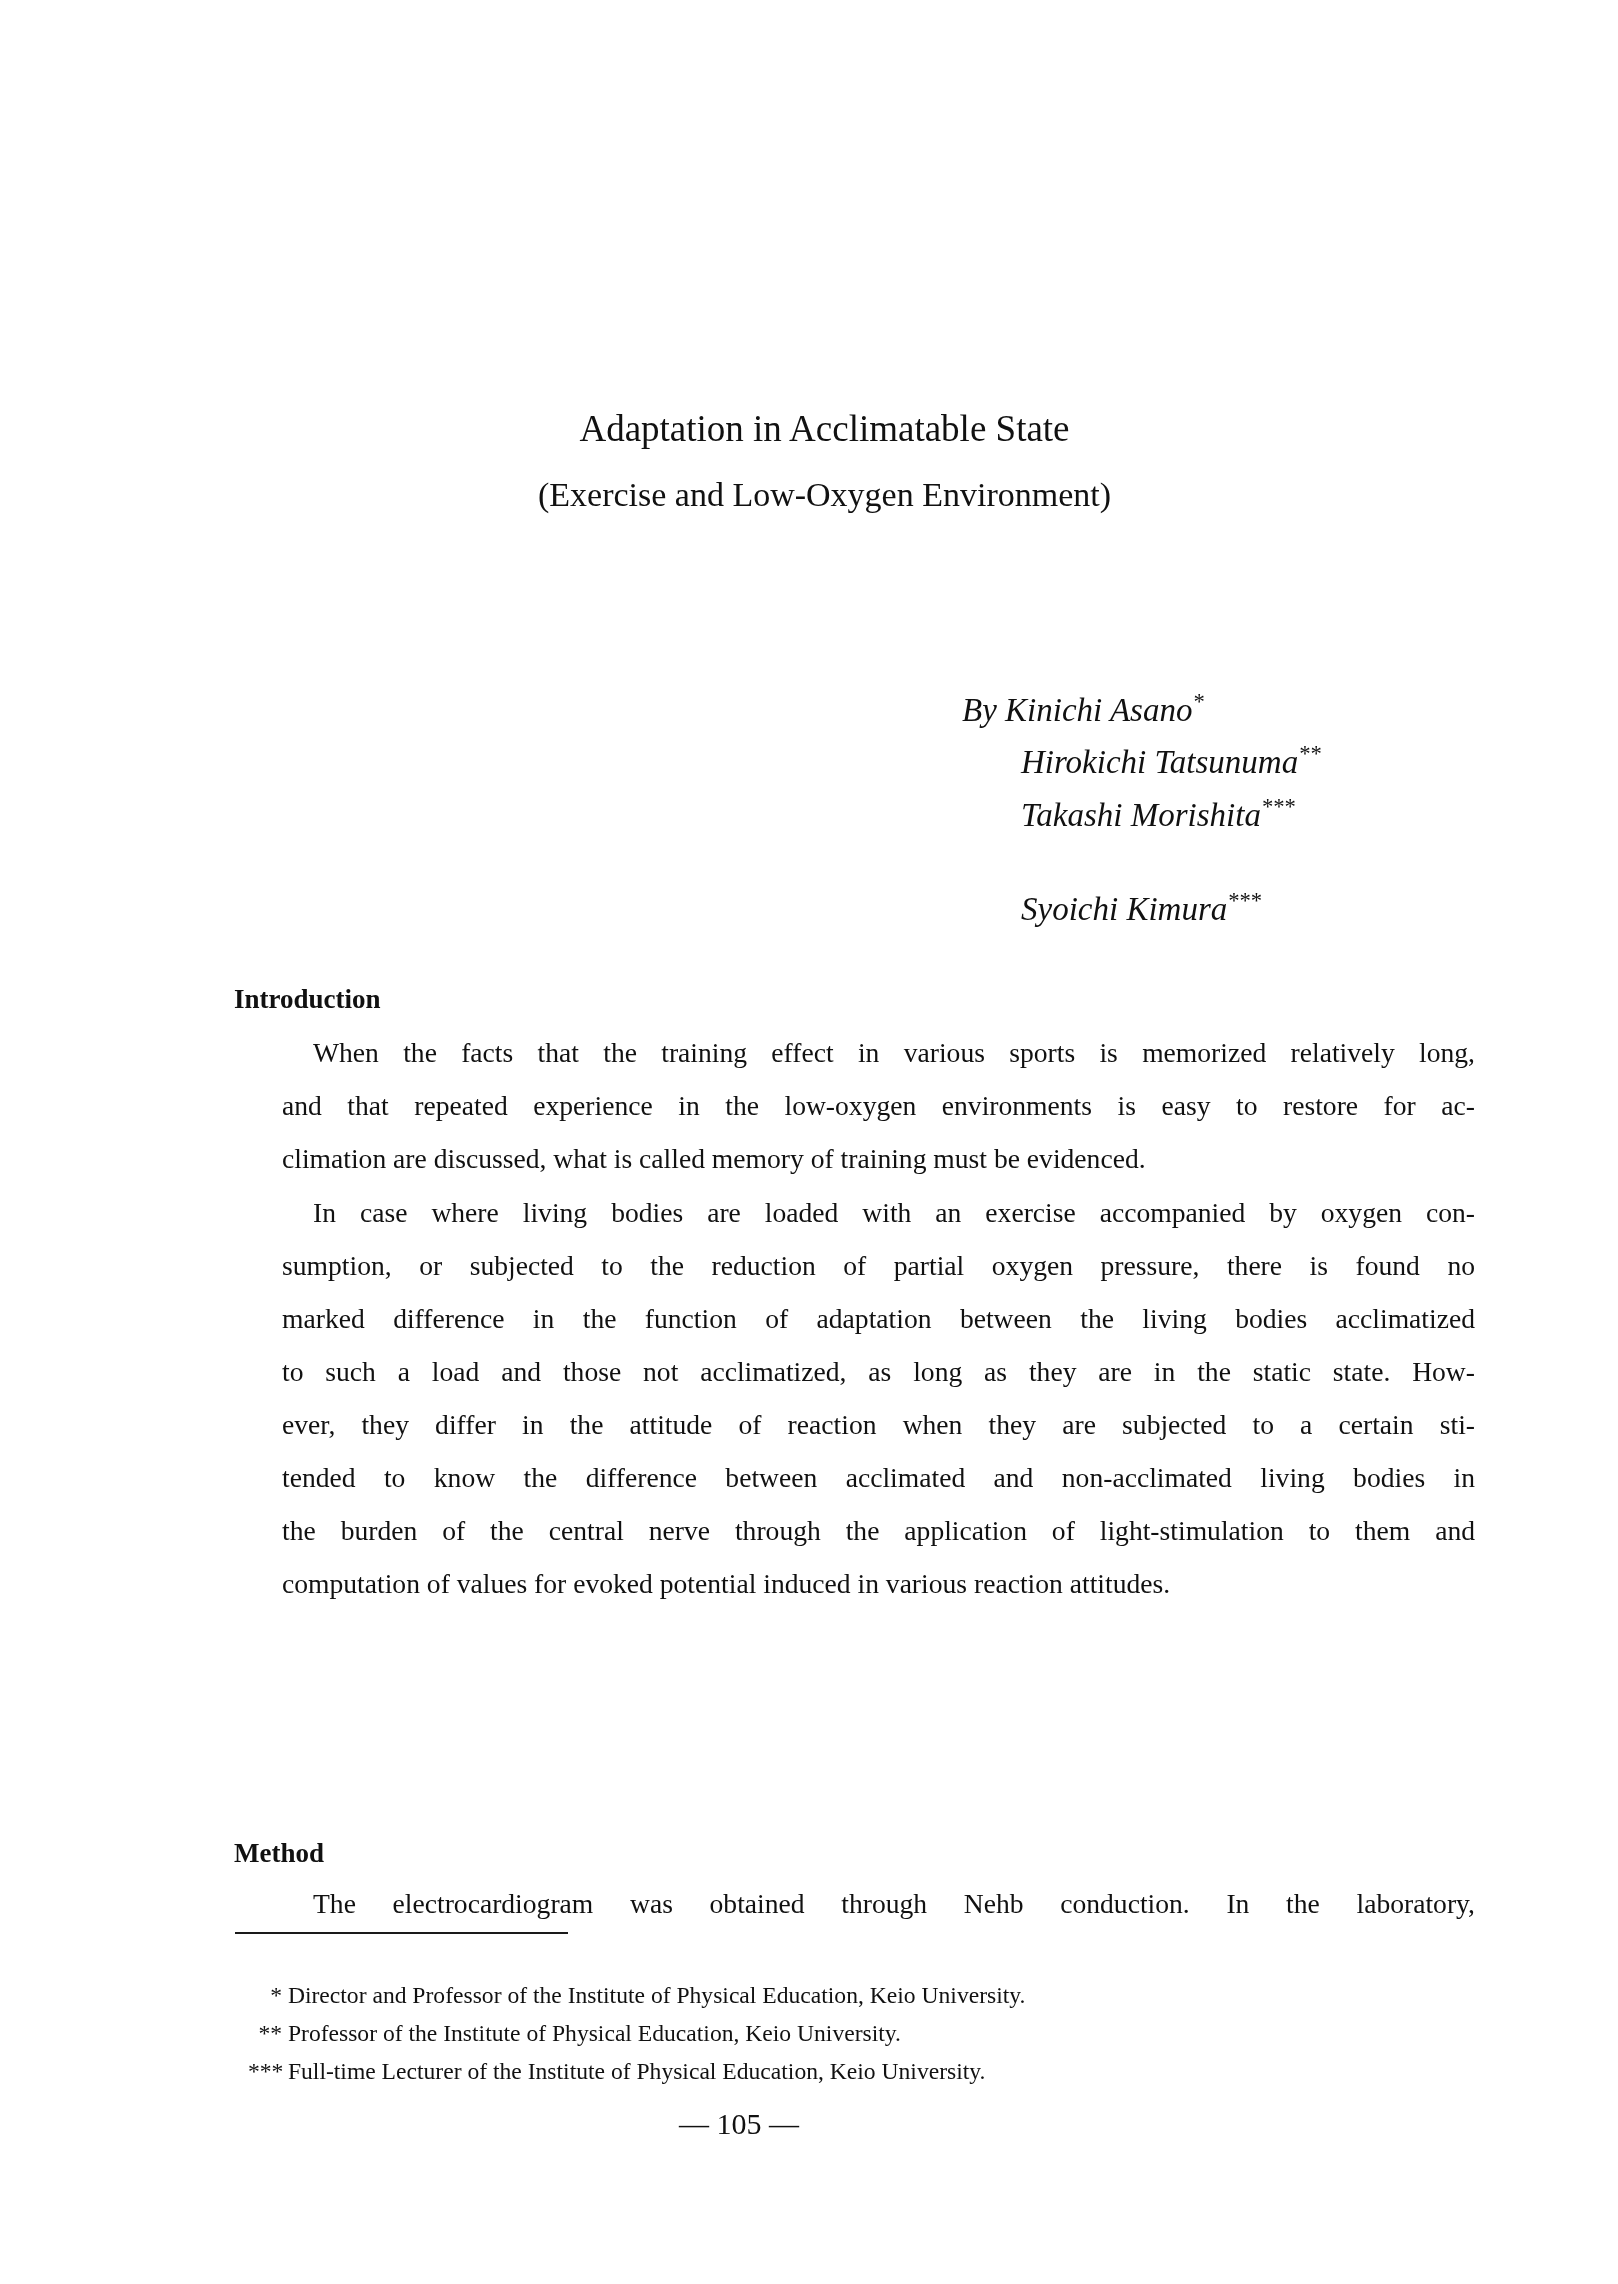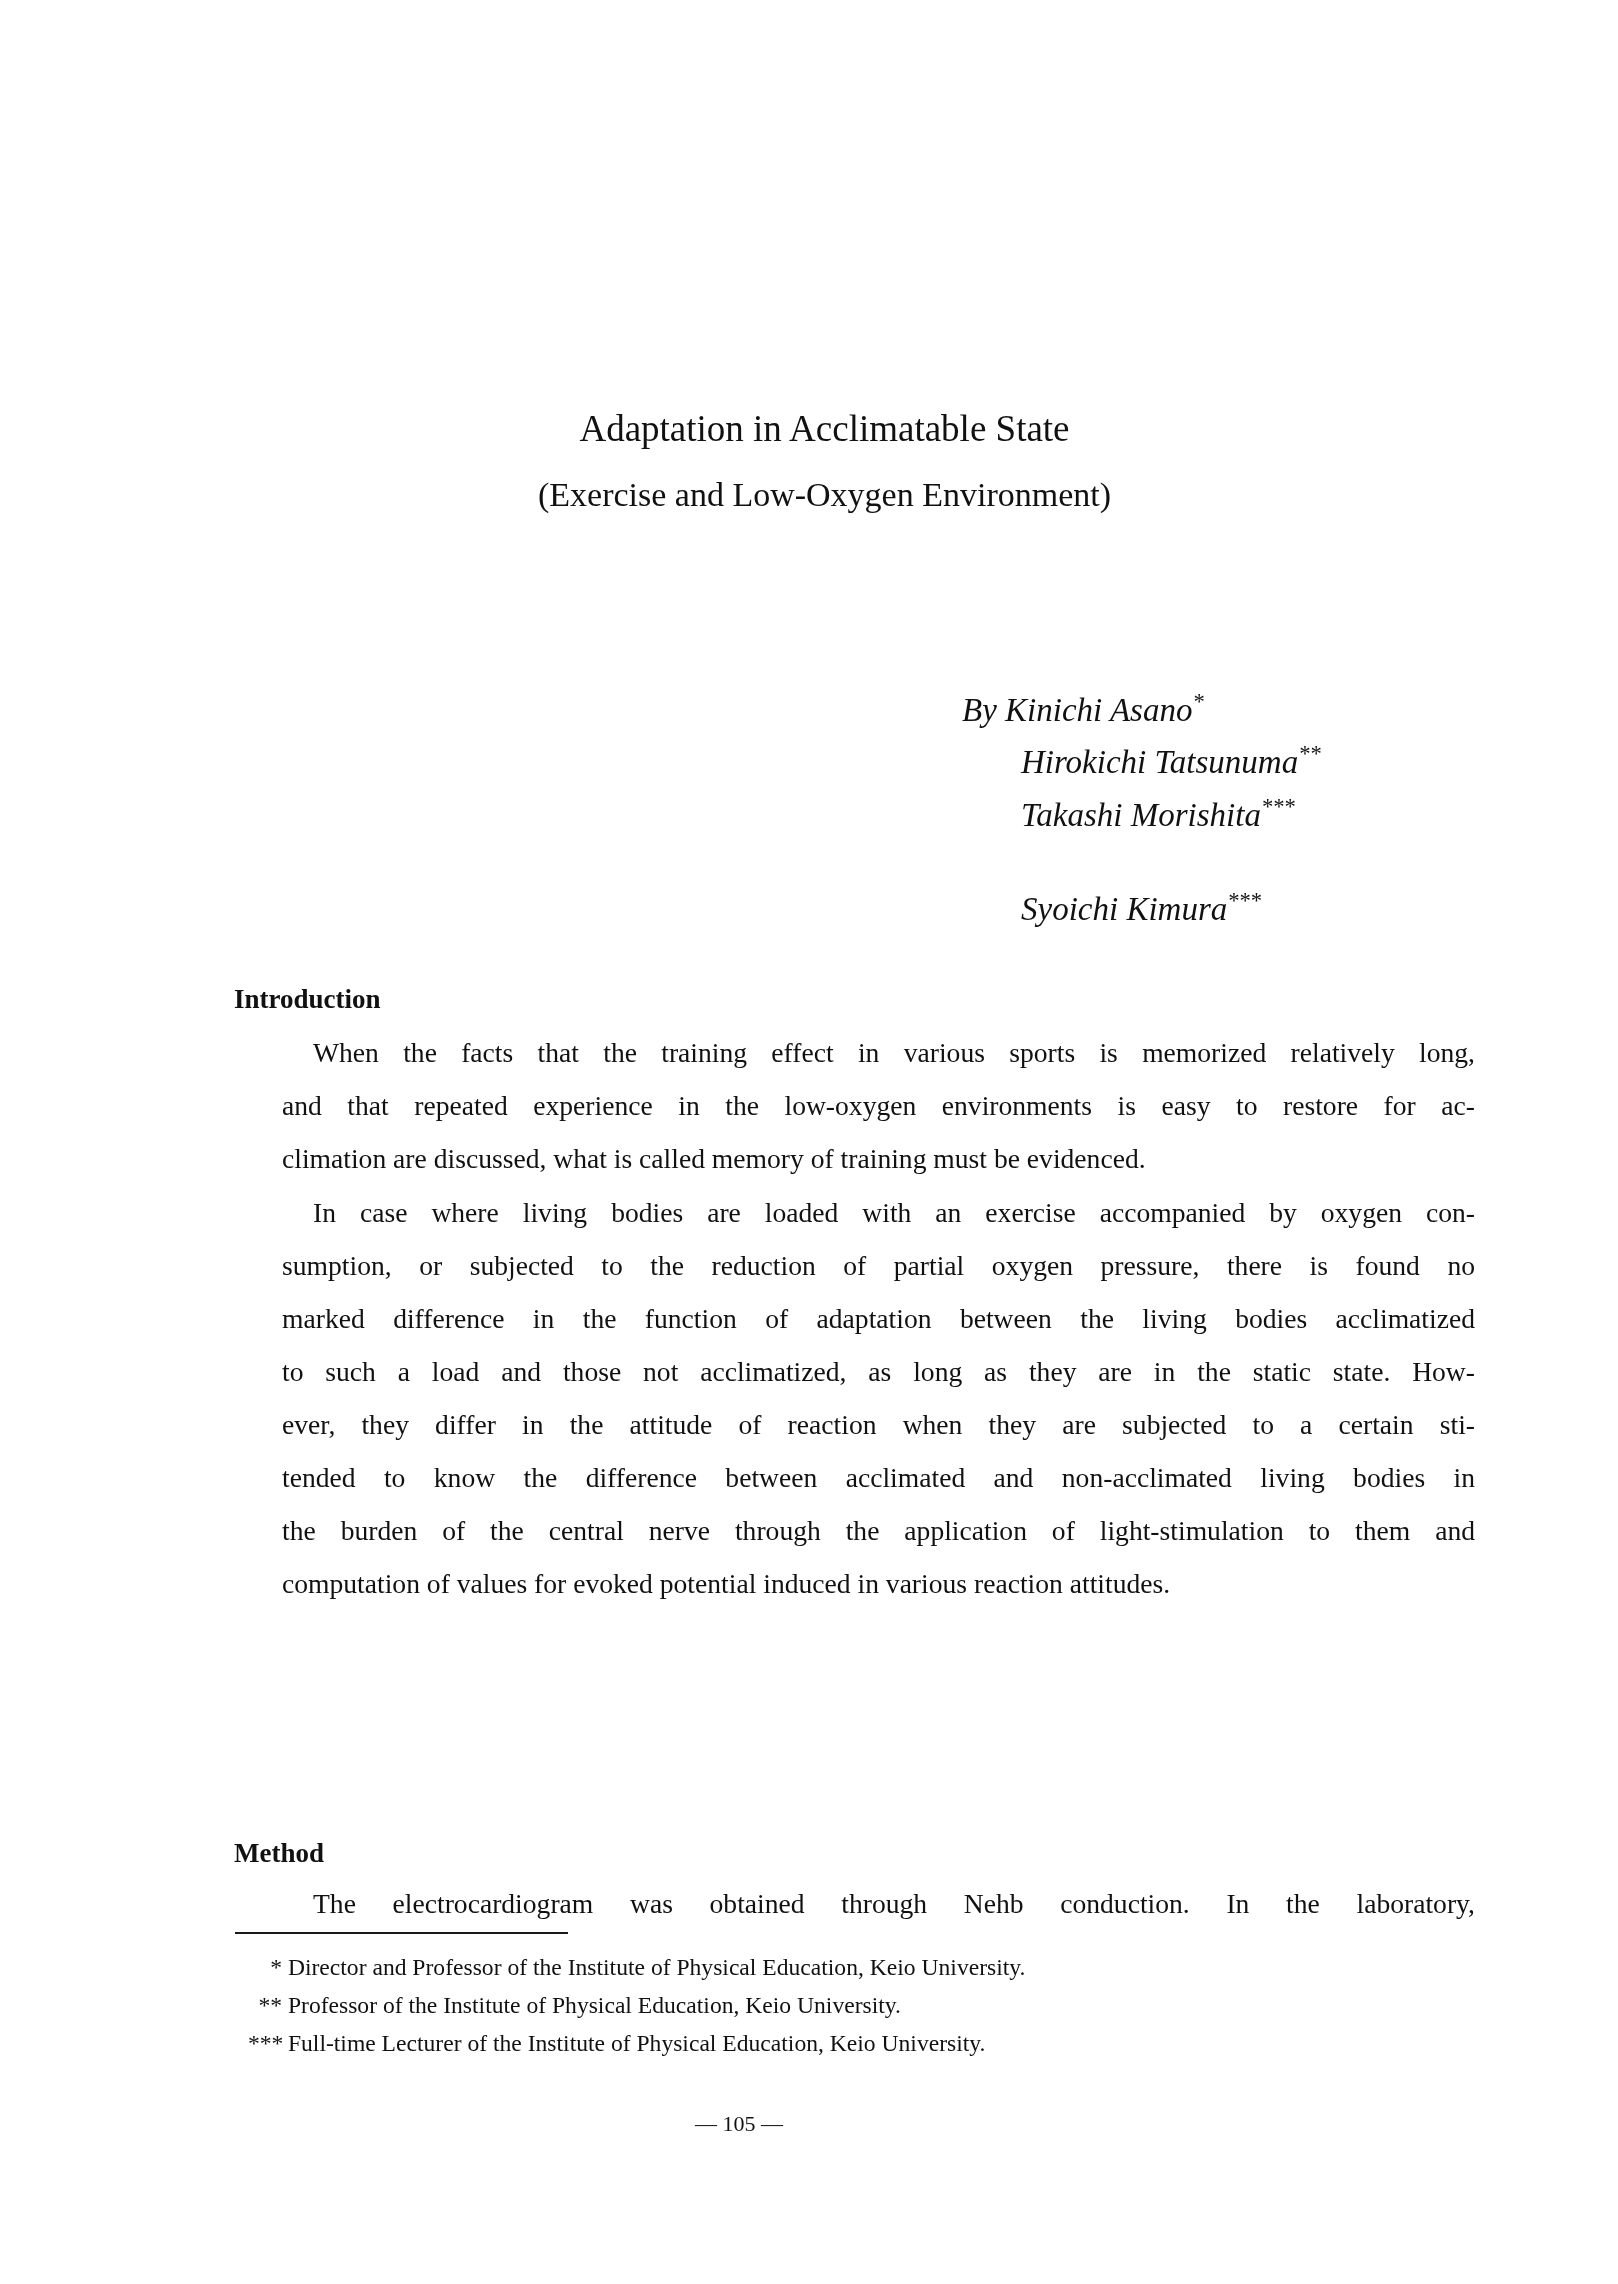--- a/index.html
+++ b/index.html
@@ -9,23 +9,23 @@
   .title { left: 0; width: 1649px; top: 406px; text-align: center; font-size: 37px; line-height: 45px; }
   .subtitle { left: 0; width: 1649px; top: 473px; text-align: center; font-size: 34px; line-height: 43px; }
   .author { font-style: italic; font-size: 33px; line-height: 39px; white-space: nowrap; margin-top: 48px; }
   .author sup { font-size: 22.5px; vertical-align: 12.4px; line-height: 0; }
   .heading { font-weight: bold; font-size: 27px; line-height: 34px; left: 234px; }
   .para { left: 234px; width: 1193px; font-size: 27.6px; line-height: 53px; text-align: justify; margin-left: 48px; }
   .para .line { display: block; text-align: justify; text-align-last: justify; height: 53px; white-space: nowrap; }
   .para .line.last { text-align-last: left; }
   .para .line.indent { padding-left: 31px; }
   .rule { left: 235px; top: 1932px; width: 333px; height: 2.3px; background: #1a1a1a; }
-  .footnote { font-size: 23.6px; line-height: 34px; white-space: nowrap; }
+  .footnote { font-size: 23.6px; line-height: 34px; white-space: nowrap; margin-top: 28px; }
   .footnote .mark { display: inline-block; text-align: right; }
-  .pagenum { left: 0; width: 1478px; text-align: center; top: 2107px; font-size: 22px; line-height: 34px; }
+  .pagenum { left: 0; width: 1478px; text-align: center; top: 2107px; font-size: 30px; line-height: 34px; }
 </style>
 </head>
 <body>
 
 <div class="abs title">Adaptation in Acclimatable State</div>
 <div class="abs subtitle">(Exercise and Low-Oxygen Environment)</div>
 
 <div class="abs author" style="left:962px; top:643px;"><span>By </span><span>Kinichi Asano</span><sup>*</sup></div>
 <div class="abs author" style="left:1021px; top:695px;"><span>Hirokichi Tatsunuma</span><sup>**</sup></div>
 <div class="abs author" style="left:1021px; top:748px;"><span>Takashi Morishita</span><sup>***</sup></div>

